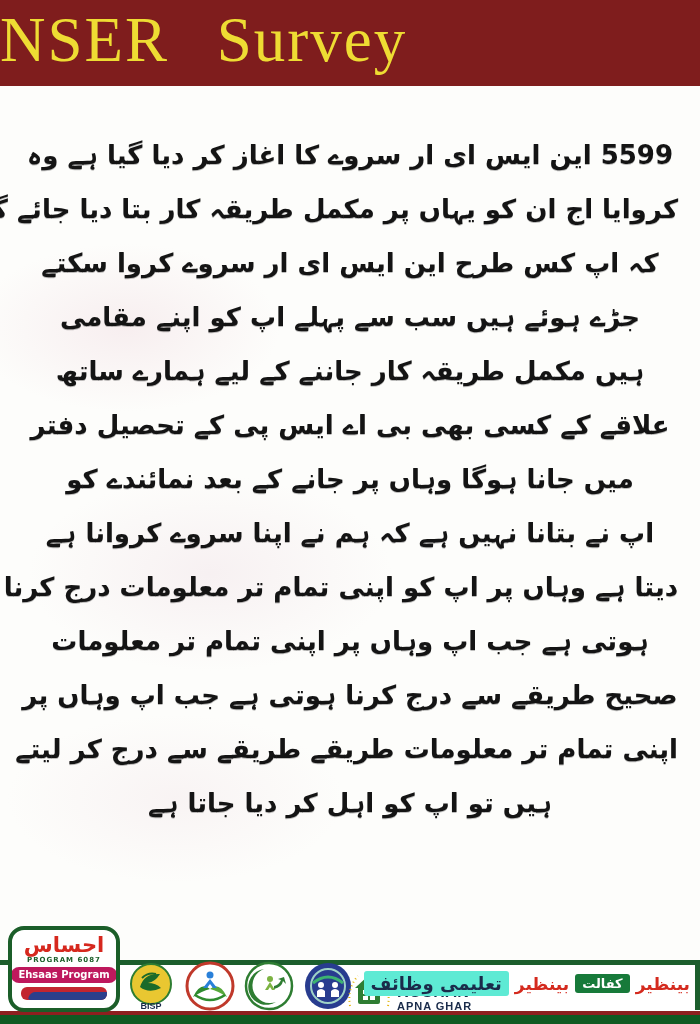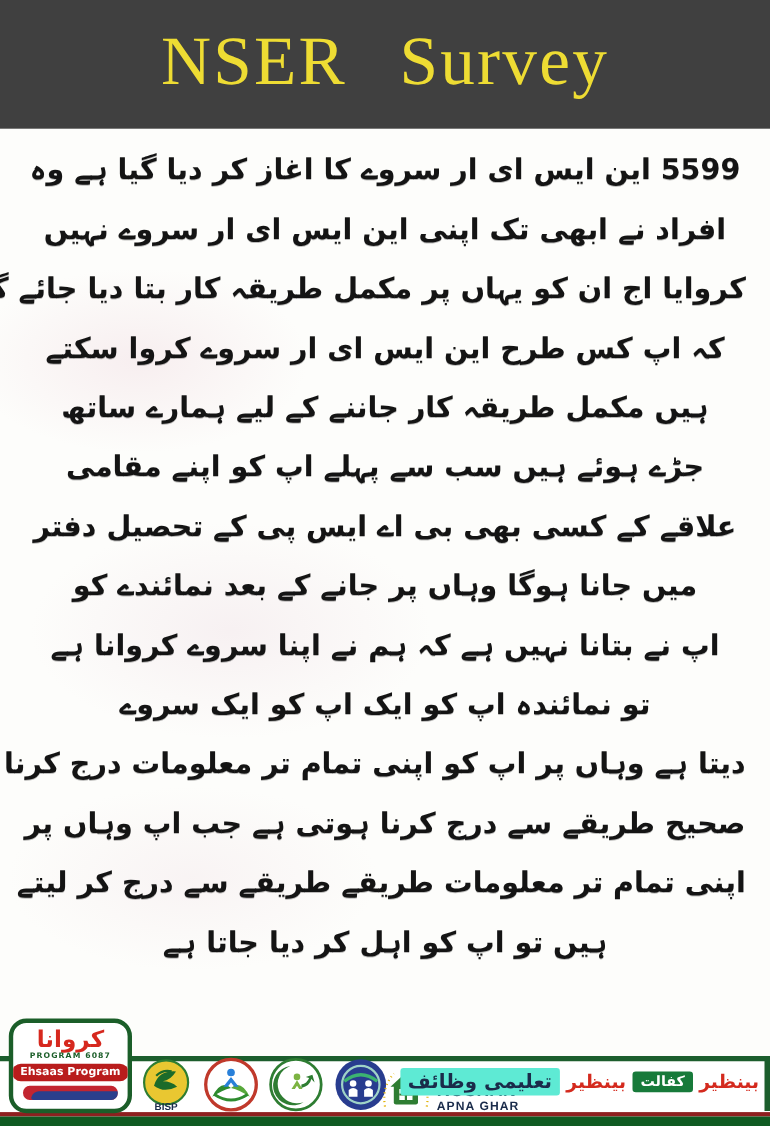--- a/index.html
+++ b/index.html
@@ -14,23 +14,23 @@
   .page::before{
     content:"";position:absolute;inset:0;
     background:
       radial-gradient(220px 120px at 18% 32%, rgba(240,220,225,.45), transparent 70%),
       radial-gradient(260px 140px at 30% 56%, rgba(238,222,228,.4), transparent 70%),
       radial-gradient(240px 120px at 25% 78%, rgba(240,226,230,.35), transparent 70%);
     pointer-events:none;
   }
   
   .header{
-    position:absolute;top:0;left:0;right:0;height:117px;
-    background:#404040;
-    display:flex;align-items:center;justify-content:center;
+    position:absolute;top:0;left:0;right:0;height:86px;
+    background:#7f1d1d;
+    display:flex;align-items:center;justify-content:flex-start;
   }
   .header .title{
     color:#eedc33;
     font-family:"Liberation Serif", serif;
     font-size:63px;font-weight:400;
     letter-spacing:2px;word-spacing:30px;
     margin-top:-6px;
   }
   
   .body-text{
@@ -55,21 +55,21 @@
   .ehsaas-box{
     position:absolute;left:8px;bottom:12px;width:112px;height:86px;
     background:#ffffff;border:4px solid #1b5e29;border-radius:16px;
     box-sizing:border-box;z-index:5;
     display:flex;flex-direction:column;align-items:center;justify-content:flex-start;
     padding-top:4px;overflow:hidden;
   }
   .ehsaas-urdu{direction:rtl;color:#d6281e;font-size:21px;font-weight:700;line-height:22px;}
   .ehsaas-program{color:#1b5e29;font-size:7px;font-weight:700;letter-spacing:1px;line-height:8px;}
   .ehsaas-pill{
-    margin-top:3px;background:#b91c1c;color:#fff;border-radius:9px;
+    margin-top:3px;background:#be185d;color:#fff;border-radius:9px;
     font-size:10px;font-weight:700;padding:2px 7px;line-height:12px;white-space:nowrap;
   }
   .ehsaas-stripe{position:relative;margin-top:4px;width:86px;height:13px;border-radius:6px;overflow:hidden;background:#c22530;}
   .ehsaas-stripe .blue{position:absolute;left:8px;right:0;top:5px;height:8px;background:#2b3f8c;border-radius:5px 0 0 3px;transform:skewX(-18deg);}
 
   
   .logos-row{
     position:absolute;left:126px;top:38px;height:48px;
     display:flex;align-items:center;gap:9px;z-index:4;
   }
@@ -97,44 +97,43 @@
 <body>
 
 <div class="page">
 
   <div class="header">
     <div class="title">NSER  Survey</div>
   </div>
 
   <div class="body-text">
     <div class="urdu-line">5599 این ایس ای ار سروے کا اغاز کر دیا گیا ہے وہ</div>
-    <div class="urdu-line">افراد نے ابھی تک اپنی این ایس ای ار سروے نہیں</div>
     <div class="urdu-line">کروایا اج ان کو یہاں پر مکمل طریقہ کار بتا دیا جائے گا</div>
     <div class="urdu-line">کہ اپ کس طرح این ایس ای ار سروے کروا سکتے</div>
+    <div class="urdu-line">جڑے ہوئے ہیں سب سے پہلے اپ کو اپنے مقامی</div>
     <div class="urdu-line">ہیں مکمل طریقہ کار جاننے کے لیے ہمارے ساتھ</div>
-    <div class="urdu-line">جڑے ہوئے ہیں سب سے پہلے اپ کو اپنے مقامی</div>
     <div class="urdu-line">علاقے کے کسی بھی بی اے ایس پی کے تحصیل دفتر</div>
     <div class="urdu-line">میں جانا ہوگا وہاں پر جانے کے بعد نمائندے کو</div>
     <div class="urdu-line">اپ نے بتانا نہیں ہے کہ ہم نے اپنا سروے کروانا ہے</div>
-    <div class="urdu-line">تو نمائندہ اپ کو ایک اپ کو ایک سروے</div>
     <div class="urdu-line">دیتا ہے وہاں پر اپ کو اپنی تمام تر معلومات درج کرنا</div>
+    <div class="urdu-line">ہوتی ہے جب اپ وہاں پر اپنی تمام تر معلومات</div>
     <div class="urdu-line">صحیح طریقے سے درج کرنا ہوتی ہے جب اپ وہاں پر</div>
     <div class="urdu-line">اپنی تمام تر معلومات طریقے طریقے سے درج کر لیتے</div>
     <div class="urdu-line">ہیں تو اپ کو اہل کر دیا جاتا ہے</div>
   </div>
 
   <div class="footer">
     <div class="footer-topline"></div>
     <div class="logo-strip"></div>
     <div class="right-edge"></div>
     <div class="red-line"></div>
     <div class="bottom-bar"></div>
 
     <div class="ehsaas-box">
-      <div class="ehsaas-urdu">کروانا</div>
+      <div class="ehsaas-urdu">احساس</div>
       <div class="ehsaas-program">PROGRAM 6087</div>
       <div class="ehsaas-pill">Ehsaas Program</div>
       <div class="ehsaas-stripe">
           <div class="blue"></div>
         </div>
     </div>
 
     <div class="logos-row">
 
       <svg class="logo-circle" viewBox="0 0 50 50">

